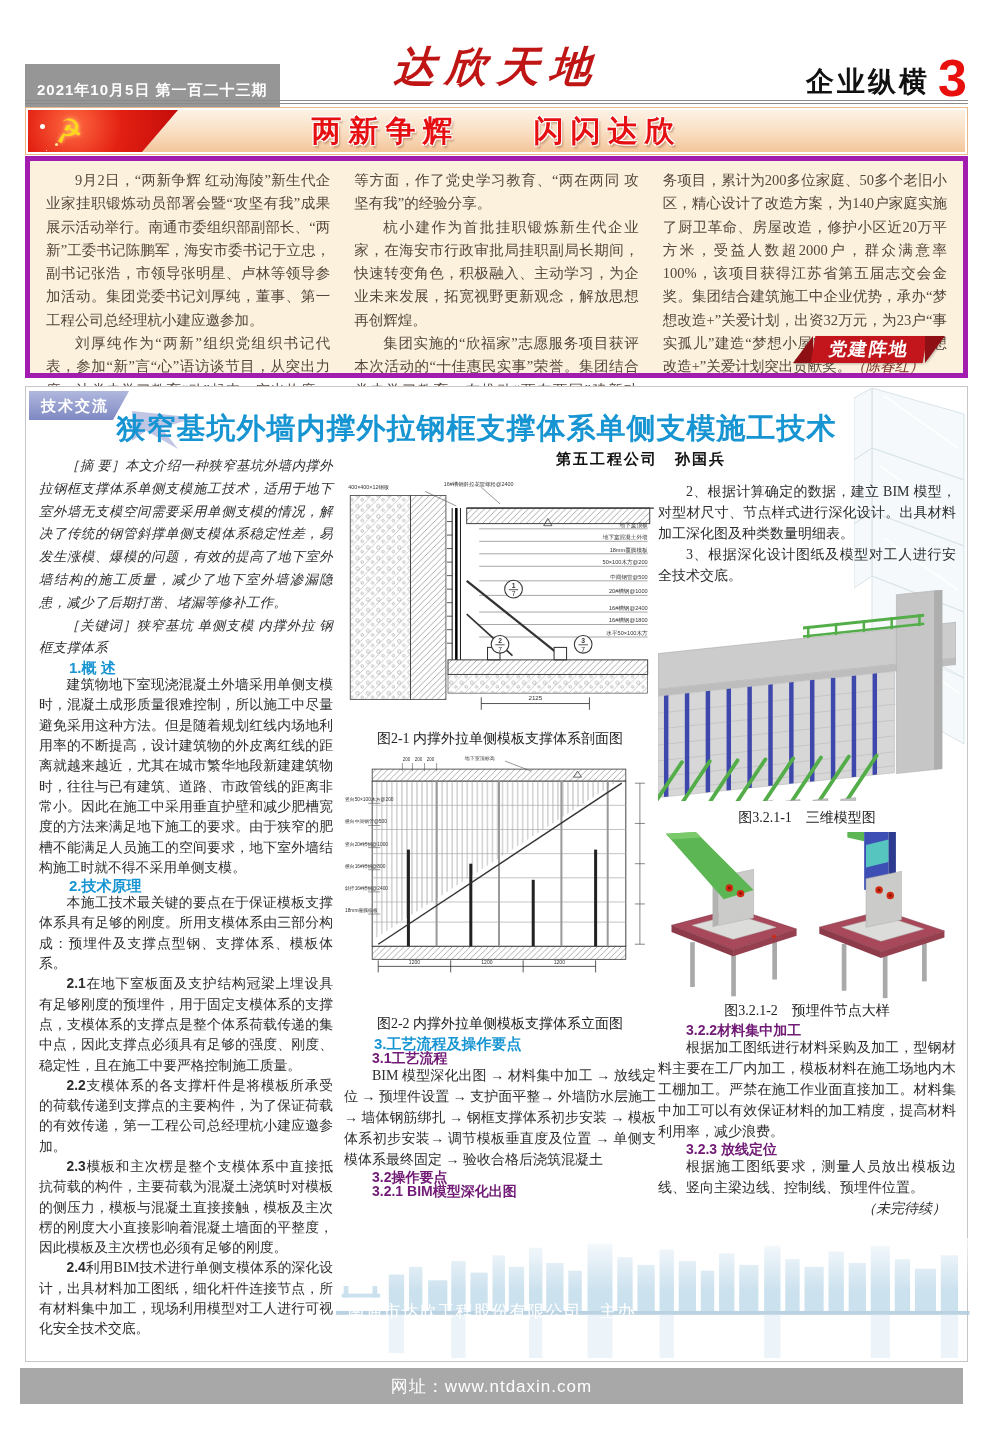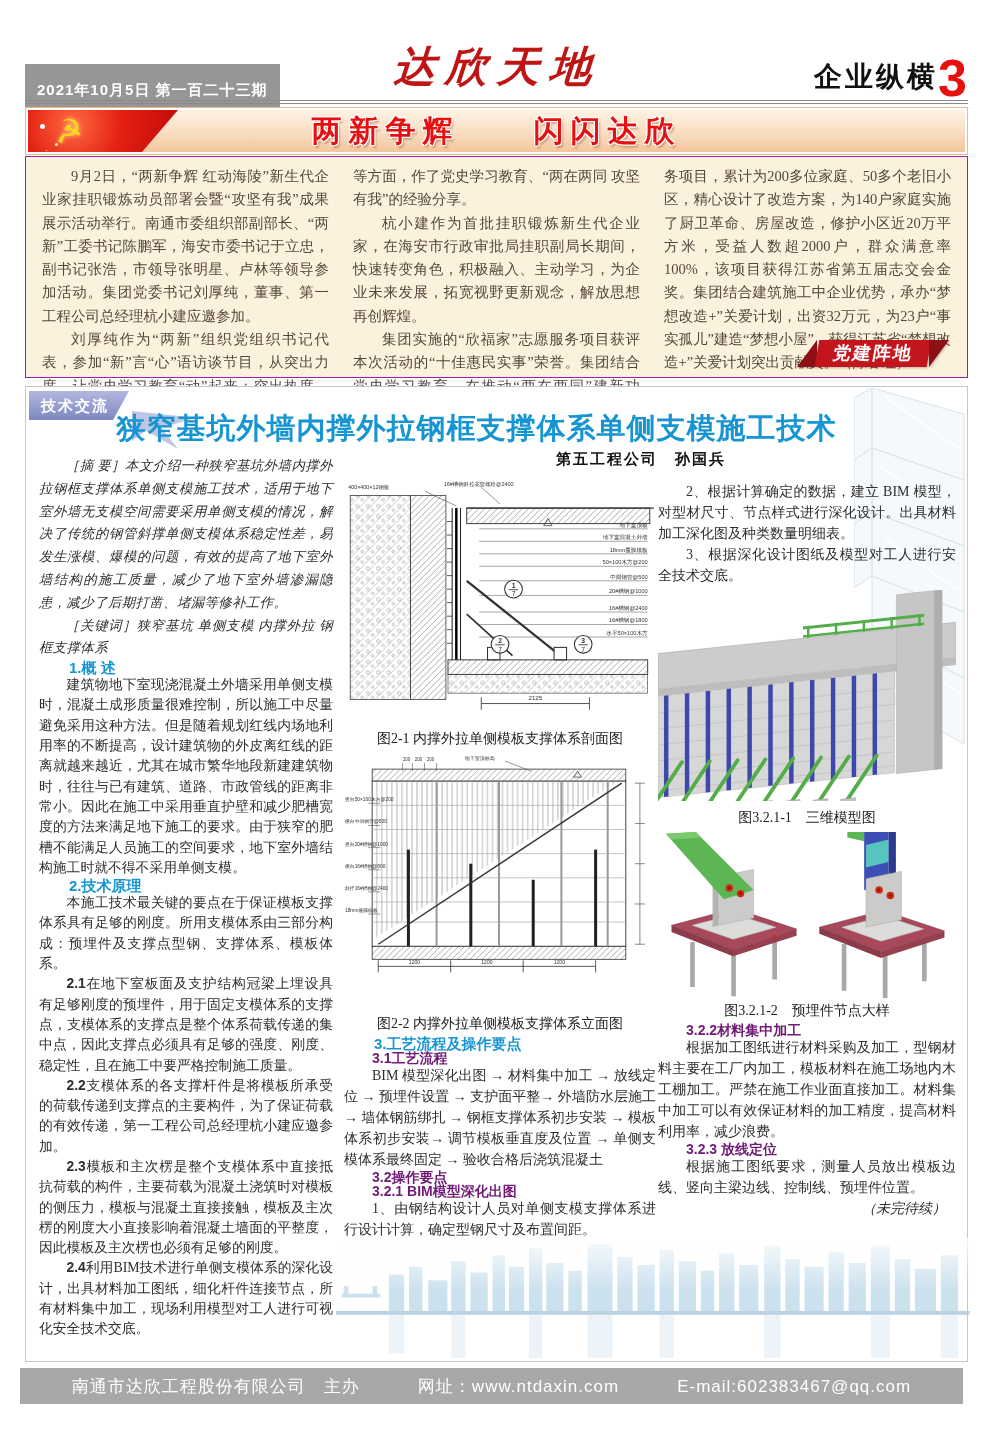--- a/index.html
+++ b/index.html
@@ -4,39 +4,39 @@
 <style>
   html,body{margin:0;padding:0;background:#fff;}
   body{width:995px;height:1438px;position:relative;font-family:"Liberation Serif","DejaVu Serif",serif;color:#2e2e2e;overflow:hidden;}
   .abs{position:absolute;}
 
   
   .date-box{left:25px;top:64px;background:#969696;color:#fff;
     font:bold 15px/1 "Liberation Sans","DejaVu Sans",sans-serif;padding:18px 12px;letter-spacing:1px;}
   .paper-title{left:0;right:0;top:46px;text-align:center;color:#bf1515;
     font:bold italic 42px/1 "DejaVu Serif","Liberation Serif",serif;letter-spacing:10px;transform:skewX(-4deg);}
-  .section-wrap{right:28px;top:52px;display:flex;align-items:flex-start;gap:0;}
+  .section-wrap{right:28px;top:52px;display:flex;align-items:center;gap:8px;}
   .section-name{font:bold 28px/1.2 "Liberation Sans","DejaVu Sans",sans-serif;color:#111;letter-spacing:3px;margin-top:8px;}
   .page-number{font:bold 52px/1 "Liberation Sans","DejaVu Sans",sans-serif;color:#e8100c;}
   .masthead-rule{left:25px;right:27px;top:100px;border-top:4px double #8a8a8a;height:0;}
 
   
   .banner{left:25px;right:27px;top:107px;height:46px;background:linear-gradient(180deg,#fdf4e8 0%,#f9ddc0 55%,#f3c397 100%);
     border:1px solid #e8b88a;box-shadow:inset 0 0 0 2px #fff;display:flex;align-items:center;justify-content:center;}
   .emblem{position:absolute;left:2px;top:2px;bottom:2px;width:150px;
     background:radial-gradient(circle at 30% 35%,#ff6a42 0%,#e32012 45%,#c20b0b 100%);
     clip-path:polygon(0 0,100% 0,76% 100%,0 100%);display:flex;align-items:center;}
   .emblem-glyph{font-family:"DejaVu Sans",sans-serif;font-size:32px;color:#ffd61e;margin-left:26px;transform:rotate(-8deg);
     text-shadow:0 0 4px rgba(255,230,120,.9);}
   .emblem-spark{position:absolute;width:5px;height:5px;border-radius:50%;background:#fff;left:12px;top:14px;box-shadow:14px 18px 0 -1px #ffe9a0,4px 24px 0 -2px #fff;}
   .banner-title{font:bold 30px/1 "Liberation Sans","DejaVu Sans",sans-serif;color:#e60f12;letter-spacing:7px;
     text-shadow:-1px -1px 0 #fff,1px -1px 0 #fff,-1px 1px 0 #fff,1px 1px 0 #fff,2px 3px 2px rgba(120,60,20,.35);}
 
   
-  .news-box{left:25px;right:27px;top:156px;height:222px;background:#fcf1dd;border:1px solid #a21caf;
+  .news-box{left:25px;right:27px;top:156px;height:222px;background:#fcf1dd;border:5px solid #a21caf;
     display:flex;gap:24px;padding:8px 16px;box-sizing:border-box;}
   .news-col{flex:1;font-size:14.5px;line-height:23.3px;color:#54463c;text-align:justify;}
   .news-col p{margin:0;text-indent:2em;}
   .news-col p.noindent{text-indent:0;}
   .news-byline{font-style:italic;color:#7a2a20;}
   .pj-badge{position:absolute;right:18px;bottom:10px;display:flex;height:27px;filter:drop-shadow(1px 1px 1px rgba(0,0,0,.25));}
   .pj-wing-l{width:20px;background:#8e1014;clip-path:polygon(0 100%,100% 0,100% 100%);}
   .pj-body{background:#c3161c;color:#fff;padding:3px 16px;font:bold 18px/21px "Liberation Sans","DejaVu Sans",sans-serif;
     letter-spacing:2px;transform:skewX(-10deg);}
   .pj-wing-r{width:20px;background:#8e1014;clip-path:polygon(0 0,100% 0,0 100%);}
@@ -65,21 +65,21 @@
   .num-b{font-family:"Liberation Sans","DejaVu Sans",sans-serif;font-weight:bold;}
   .figure{margin:4px 0 2px;text-indent:0 !important;}
   .fig-caption{text-align:center;text-indent:0 !important;font-size:14px;color:#222;margin:2px 0 6px;}
   .continued{text-align:right;font-style:italic;padding-right:10px;margin-top:6px;}
   .nodes-row{display:flex;gap:6px;justify-content:center;}
   svg text{font-family:"Liberation Sans","DejaVu Sans",sans-serif;fill:#333;}
 
   
   .footer-bar{left:20px;right:32px;top:1368px;height:36px;background:#a8a8a8;color:#fff;
     display:flex;align-items:center;justify-content:center;gap:58px;
-    font:17px/1 "Liberation Sans","DejaVu Sans",sans-serif;letter-spacing:1px;}
+    font:17px/1 "Liberation Sans","DejaVu Sans",sans-serif;letter-spacing:1px;flex-direction:column;}
 </style>
 </head>
 <body>
 
 <div class="abs date-box">2021年10月5日  第一百二十三期</div>
 <div class="abs paper-title">达欣天地</div>
 <div class="abs section-wrap">
   <span class="section-name">企业纵横</span>
   <span class="page-number">3</span>
 </div>
@@ -382,21 +382,20 @@
         </g>
       </svg>
       <p class="fig-caption">图2-2 内撑外拉单侧模板支撑体系立面图</p>
     </div>
 
     <p class="h-blue">3.工艺流程及操作要点</p>
     <p class="h-bold">3.1工艺流程</p>
     <p>BIM 模型深化出图 → 材料集中加工 → 放线定位 → 预埋件设置 → 支护面平整→ 外墙防水层施工 → 墙体钢筋绑扎 → 钢框支撑体系初步安装 → 模板体系初步安装→ 调节模板垂直度及位置 → 单侧支模体系最终固定 → 验收合格后浇筑混凝土</p>
     <p class="h-bold">3.2操作要点</p>
     <p class="h-bold">3.2.1 BIM模型深化出图</p>
-    <p>1、由钢结构设计人员对单侧支模支撑体系进行设计计算，确定型钢尺寸及布置间距。</p>
   </div>
 
   <div class="tcol tcol-right">
     <p>2、根据计算确定的数据，建立 BIM 模型，对型材尺寸、节点样式进行深化设计。出具材料加工深化图及种类数量明细表。</p>
     <p>3、根据深化设计图纸及模型对工人进行安全技术交底。</p>
 
     <div class="figure">
       <svg viewBox="0 0 300 212" width="100%">
         <g transform="translate(0,30) skewY(-6)">
           <rect x="0" y="34" width="300" height="36" fill="#cccccc" stroke="#aaa" stroke-width=".6"></rect>

